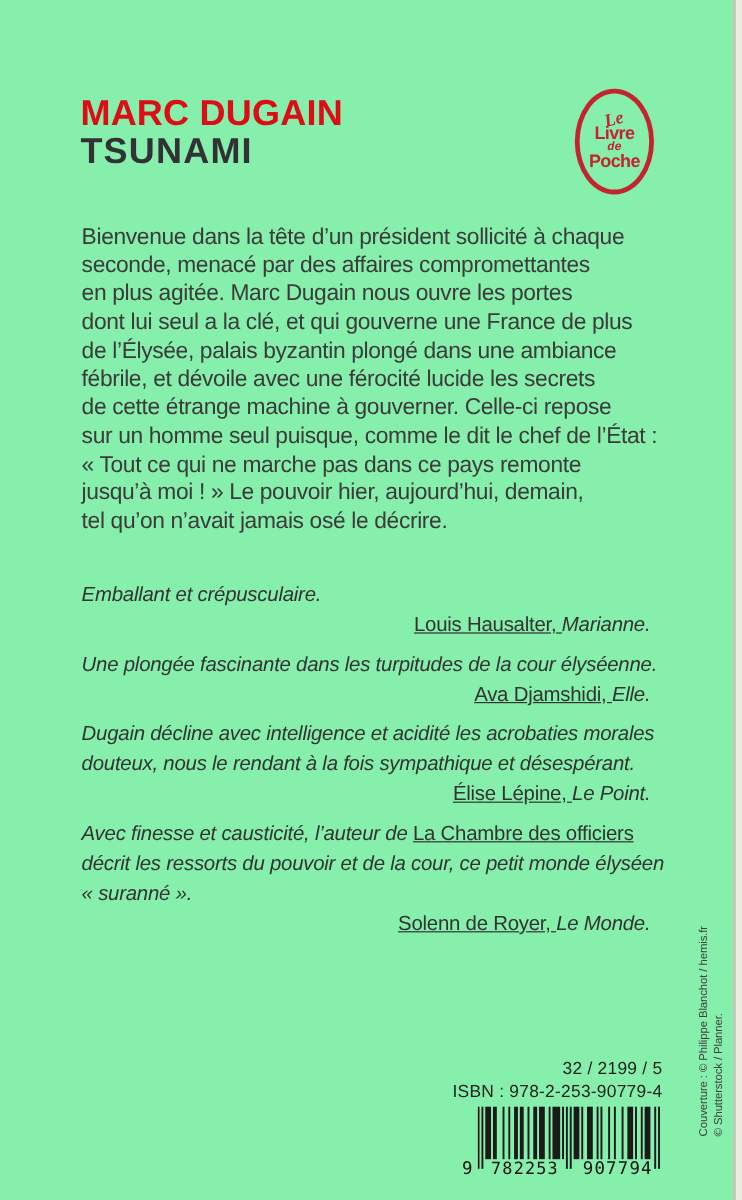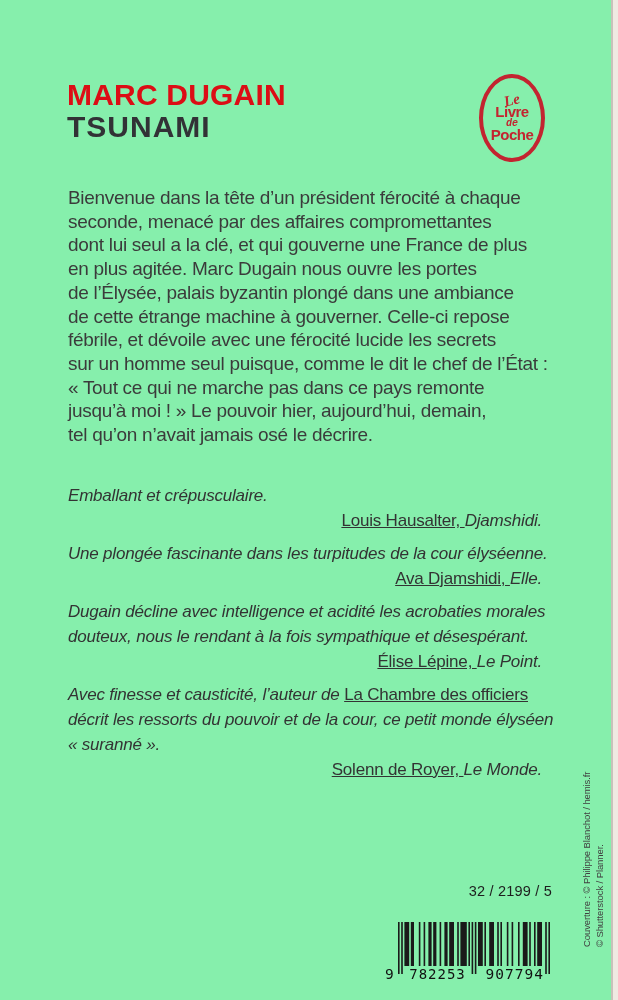--- a/index.html
+++ b/index.html
@@ -81,37 +81,37 @@
   <div class="book-title">TSUNAMI</div>
 
   <div class="logo">
     <span class="le">Le</span>
     <span class="livre">Livre</span>
     <span class="de">de</span>
     <span class="poche">Poche</span>
   </div>
 
   <div class="synopsis">
-      <div>Bienvenue dans la tête d’un président férocité à chaque</div>
+      <div>Bienvenue dans la tête d’un président sollicité à chaque</div>
       <div>seconde, menacé par des affaires compromettantes</div>
+      <div>en plus agitée. Marc Dugain nous ouvre les portes</div>
       <div>dont lui seul a la clé, et qui gouverne une France de plus</div>
-      <div>en plus agitée. Marc Dugain nous ouvre les portes</div>
       <div>de l’Élysée, palais byzantin plongé dans une ambiance</div>
+      <div>fébrile, et dévoile avec une férocité lucide les secrets</div>
       <div>de cette étrange machine à gouverner. Celle-ci repose</div>
-      <div>fébrile, et dévoile avec une férocité lucide les secrets</div>
       <div>sur un homme seul puisque, comme le dit le chef de l’État :</div>
       <div>« Tout ce qui ne marche pas dans ce pays remonte</div>
       <div>jusqu’à moi ! » Le pouvoir hier, aujourd’hui, demain,</div>
       <div>tel qu’on n’avait jamais osé le décrire.</div>
     </div>
 
   <div class="quotes">
       <div class="quote-block">
         <div><span class="it">Emballant et crépusculaire.</span></div>
-        <div class="quote-attr"><span class="ro">Louis Hausalter, </span><span class="it">Djamshidi.</span></div>
+        <div class="quote-attr"><span class="ro">Louis Hausalter, </span><span class="it">Marianne.</span></div>
       </div>
       <div class="quote-block">
         <div><span class="it">Une plongée fascinante dans les turpitudes de la cour élyséenne.</span></div>
         <div class="quote-attr"><span class="ro">Ava Djamshidi, </span><span class="it">Elle.</span></div>
       </div>
       <div class="quote-block">
         <div><span class="it">Dugain décline avec intelligence et acidité les acrobaties morales</span></div>
         <div><span class="it">douteux, nous le rendant à la fois sympathique et désespérant.</span></div>
         <div class="quote-attr"><span class="ro">Élise Lépine, </span><span class="it">Le Point.</span></div>
       </div>
@@ -123,20 +123,21 @@
       </div>
     </div>
 
   <div class="credits">
     <div>Couverture : © Philippe Blanchot / hemis.fr</div>
     <div>© Shutterstock / Planner.</div>
   </div>
 
   <div class="footer-codes">
     <div>32 / 2199 / 5</div>
+    <div>ISBN : 978-2-253-90779-4</div>
   </div>
 
   <div class="barcode">
     <svg id="bc-svg" width="154" height="53">
         <rect x="0.00" y="0" width="1.60" height="52" fill="#1a1a1a"></rect>
         <rect x="3.20" y="0" width="1.60" height="52" fill="#1a1a1a"></rect>
         <rect x="6.40" y="0" width="4.80" height="44" fill="#1a1a1a"></rect>
         <rect x="12.80" y="0" width="3.20" height="44" fill="#1a1a1a"></rect>
         <rect x="20.80" y="0" width="1.60" height="44" fill="#1a1a1a"></rect>
         <rect x="25.60" y="0" width="1.60" height="44" fill="#1a1a1a"></rect>

